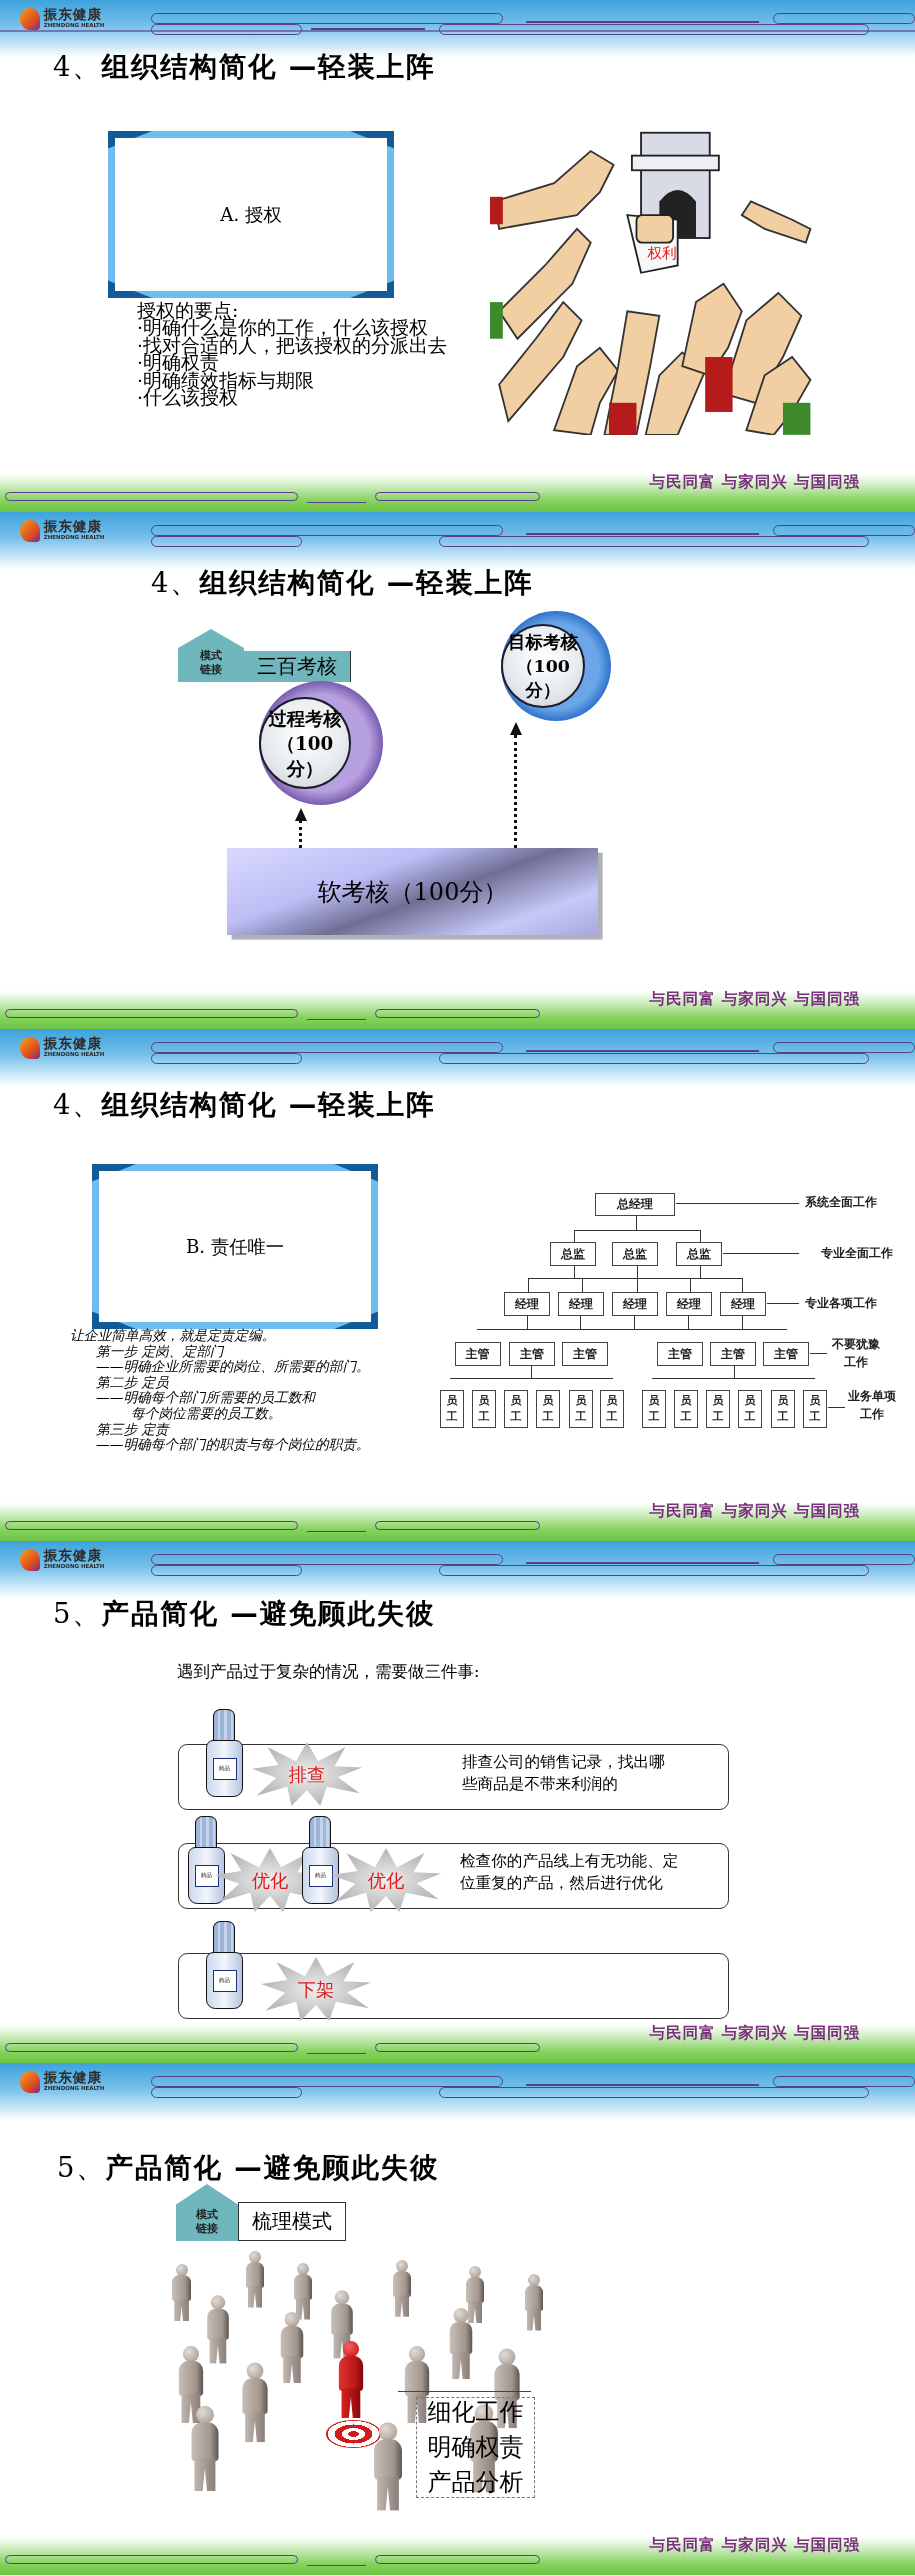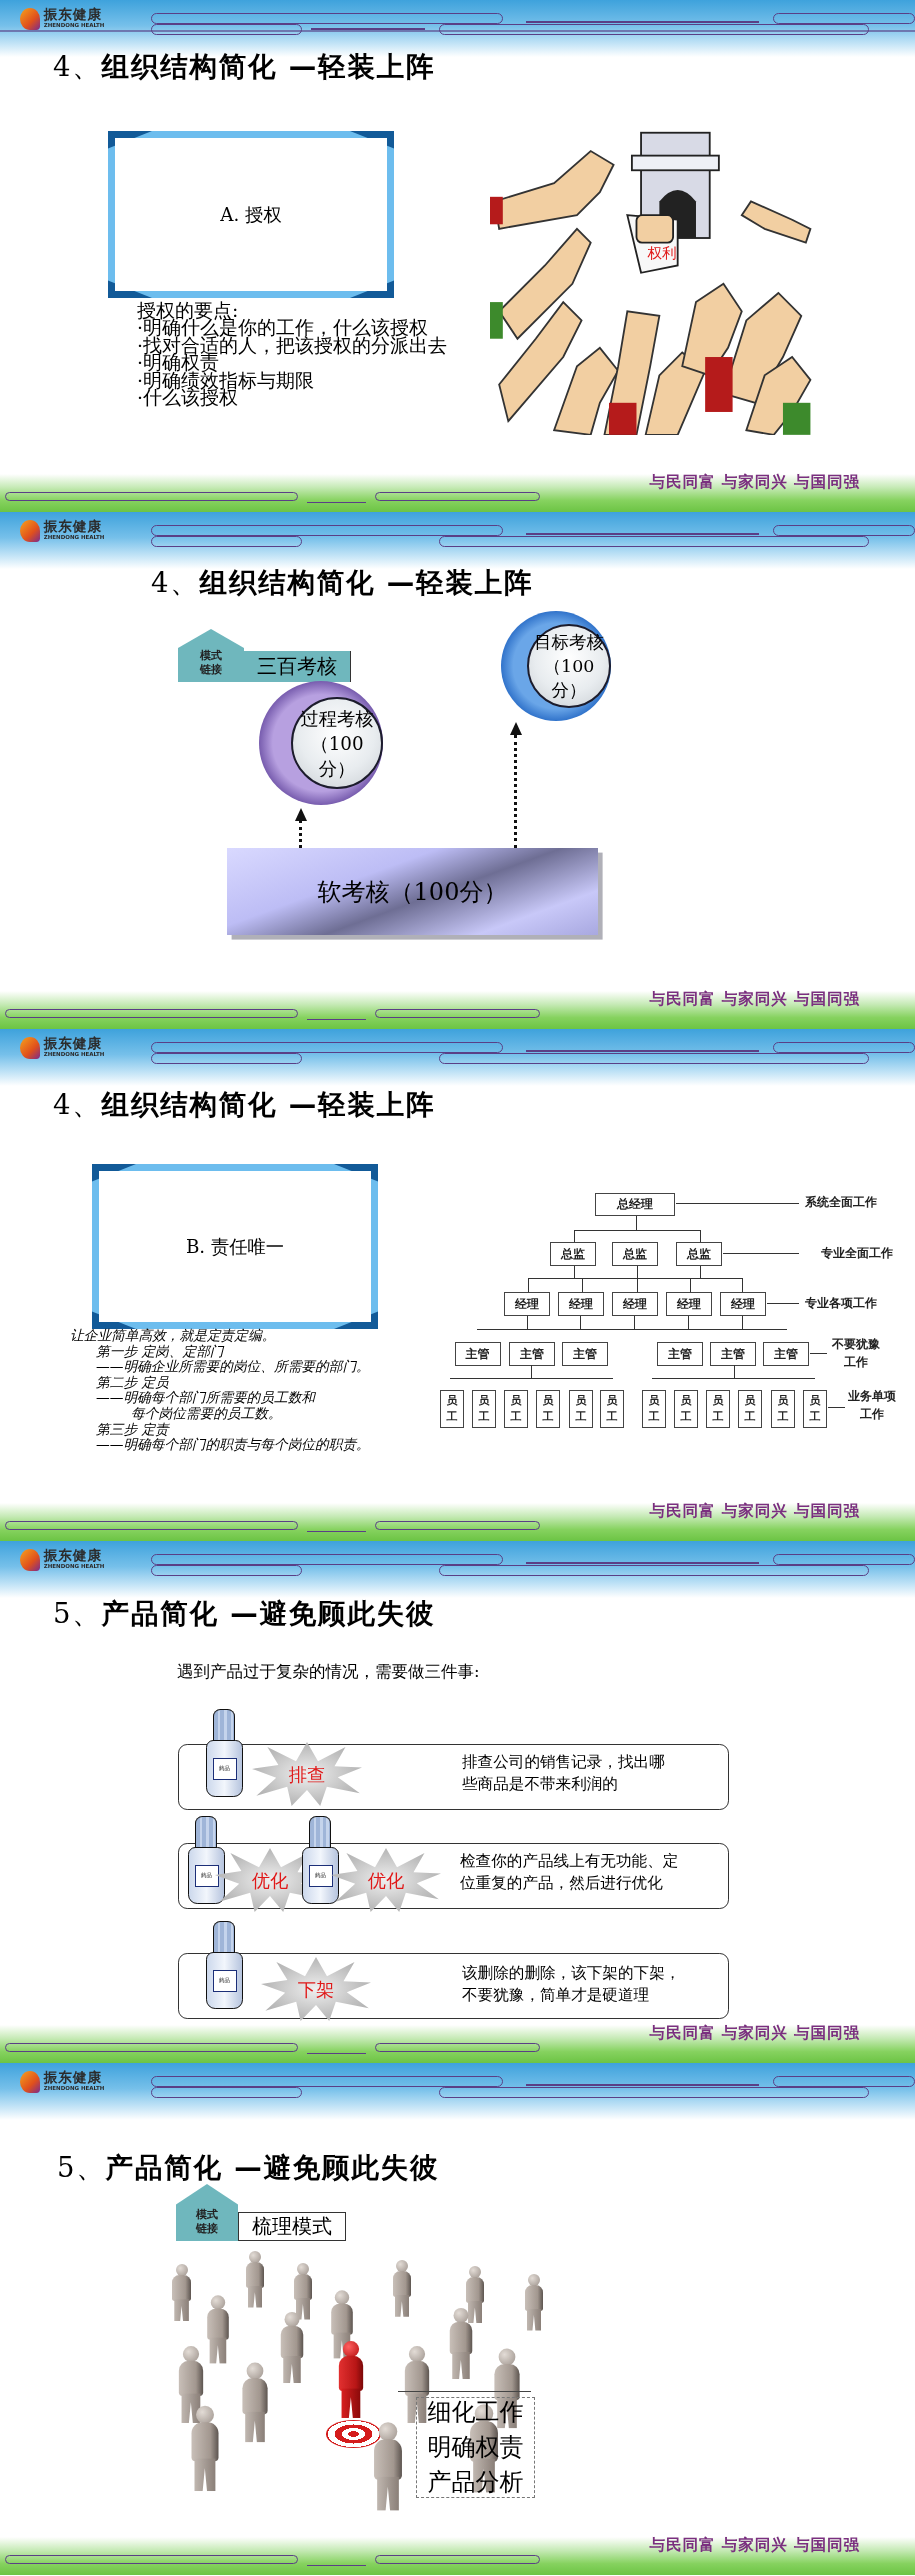--- a/index.html
+++ b/index.html
@@ -32,21 +32,21 @@
   .corner-tr, .corner-bl { position: absolute; width: 44px; height: 44px; background: #125a98; z-index: 0; }
   .corner-tr { right: 0; top: 0; clip-path: polygon(0 0, 100% 0, 100% 40%); }
   .corner-bl { left: 0; bottom: 0; clip-path: polygon(0 60%, 0 100%, 100% 100%); }
   .plain-list { position: absolute; font-size: 19px; line-height: 17.4px; }
   .hands { position: absolute; left: 490px; top: 128px; width: 325px; height: 307px; }
   .mode-tag { position: absolute; display: flex; align-items: flex-end; }
   .mode-arrow { width: 66px; height: 53px; background: #6fb7bd; clip-path: polygon(0 36%, 50% 0, 100% 36%, 100% 100%, 0 100%);
                 color: #222; font-family: "DejaVu Sans", sans-serif; font-weight: bold; font-size: 11px; line-height: 13.7px;
                 display: flex; flex-direction: column; justify-content: flex-end; align-items: center; padding-bottom: 5.5px; }
   .mode-label { height: 31px; border: 1.4px solid #333; border-left: none; display: flex; align-items: center; padding: 0 13px; font-size: 20px; font-family: "DejaVu Sans", sans-serif; }
-  .ring { position: absolute; border-radius: 50%; display: flex; align-items: center; justify-content: flex-end; }
+  .ring { position: absolute; border-radius: 50%; display: flex; align-items: center; justify-content: flex-start; font-weight: bold; }
   .ring-inner { border-radius: 50%; background: radial-gradient(circle at 50% 40%, #ffffff 0%, #e8ecef 55%, #c8cdd2 100%);
                 border: 2.7px solid #1c1c2c; display: flex; flex-direction: column; align-items: center; justify-content: center;
                 font-size: 20px; line-height: 27.5px; text-align: center; }
   .dotline { position: absolute; width: 0; border-left: 3.7px dotted #111; }
   .arrowhead { position: absolute; width: 0; height: 0; border-left: 6.4px solid transparent; border-right: 6.4px solid transparent; border-bottom: 13px solid #111; }
   .soft-box { position: absolute; background: linear-gradient(160deg, #d9d9ff 0%, #bdbdf5 35%, #6e6e94 55%, #c8c8f8 80%, #a8a8e0 100%);
               box-shadow: 4.6px 4.6px 0 #b0b0b8; display: flex; align-items: center; justify-content: center; font-size: 24px; }
   .org-node { position: absolute; border: 1.4px solid #444; background: #fff; font-family: "DejaVu Sans", sans-serif;
               font-size: 12px; font-weight: bold; display: flex; align-items: center; justify-content: center; text-align: center; color: #222; }
   .org-node.v { font-size: 11px; line-height: 15.6px; flex-direction: column; }
@@ -439,24 +439,20 @@
   <div class="row-card" style="left:178px;top:412px;width:551px;height:66px;"></div>
   <div class="bottle" style="left:206px;top:380px;">
       <div class="cap"></div>
       <div class="body">
         <div class="lbl">药品</div>
       </div>
     </div>
   <div class="burst" style="left:261px;top:416px;">
       <span>下架</span>
     </div>
-  <div class="row-text" style="left:462px;top:421px;">
-    <div>该删除的删除，该下架的下架，</div>
-      <div>不要犹豫，简单才是硬道理</div>
-  </div>
 
   <div class="ftr">
     <div class="pill" style="left:4.6px;top:18.3px;width:293px;"></div>
     <div class="line" style="left:307px;top:27.5px;width:59px;"></div>
     <div class="pill" style="left:375px;top:18.3px;width:165px;"></div>
     <div class="slogan">与民同富 与家同兴 与国同强</div>
   </div>
 </section>
 
 <section class="slide" style="height:512px;">
@@ -477,21 +473,21 @@
 
   <h1 class="title" style="left:57px;top:87px;">
     <span class="num">5、</span><span>产品简化 —避免顾此失彼</span>
   </h1>
 
   <div class="mode-tag" style="left:176px;top:121px;">
     <div class="mode-arrow" style="width:62px;height:57px;">
       <span>模式</span>
         <span>链接</span>
     </div>
-    <div class="mode-label" style="height:29px;border-left:1.4px solid #333;background:#fff;">梳理模式</div>
+    <div class="mode-label" style="height:39px;border-left:1.4px solid #333;background:#fff;">梳理模式</div>
   </div>
 
   <div style="position:absolute;left:156px;top:183px;width:403px;height:275px;">
     <div class="person" style="left:13.7px;top:18.3px;">
         <div class="head"></div>
         <div class="torso"></div>
         <div class="legs"></div>
       </div>
     <div class="person" style="left:87px;top:4.6px;">
         <div class="head"></div>

